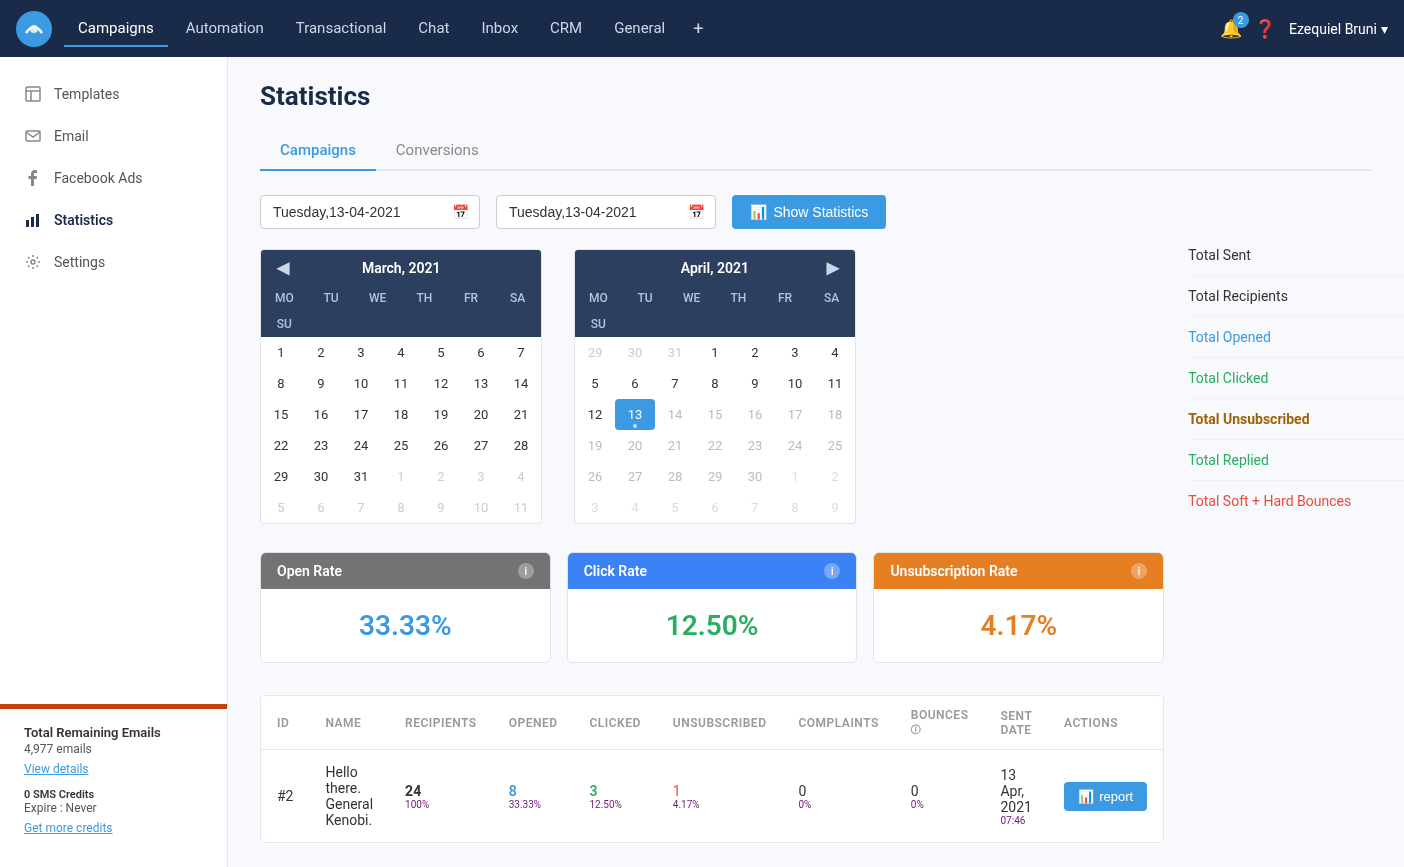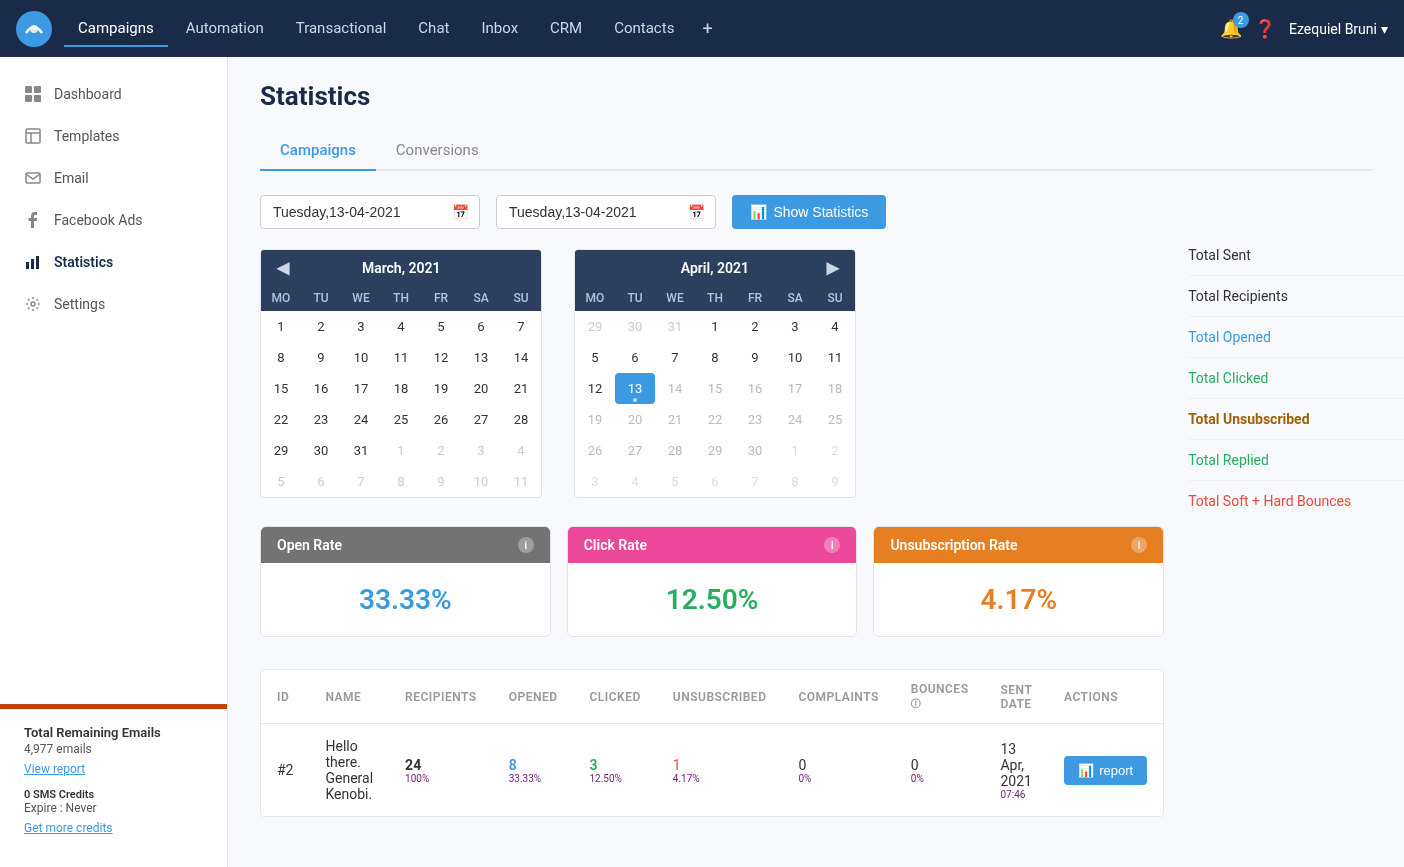--- a/index.html
+++ b/index.html
@@ -49,36 +49,36 @@
     .date-input { border: 1px solid #ccc; border-radius: 4px; padding: 8px 36px 8px 12px; font-size: 14px; color: #333; background: #fff; width: 220px; }
     .date-icon { position: absolute; right: 10px; top: 50%; transform: translateY(-50%); color: #888; cursor: pointer; }
     .show-stats-btn { background: #3b9ae1; color: #fff; border: none; border-radius: 4px; padding: 9px 18px; font-size: 14px; cursor: pointer; display: flex; align-items: center; gap: 6px; white-space: nowrap; }
 
     
     .calendars-row { display: flex; gap: 32px; margin-bottom: 28px; }
     .calendar { background: #fff; border: 1px solid #e0e3ea; border-radius: 4px; overflow: hidden; }
     .cal-header { background: #2d3f5e; color: #fff; display: flex; align-items: center; justify-content: space-between; padding: 8px 12px; font-size: 14px; font-weight: 600; }
     .cal-nav { cursor: pointer; color: #cdd6e8; font-size: 16px; padding: 0 4px; }
     .cal-grid { padding: 0; }
-    .cal-weekdays { display: grid; grid-template-columns: repeat(7, 1fr); background: #2d3f5e; }
+    .cal-weekdays { display: grid; grid-template-columns: repeat(6, 1fr); background: #2d3f5e; }
     .cal-wd { text-align: center; padding: 6px 0; font-size: 12px; color: #afc4d8; font-weight: 500; }
     .cal-days { display: grid; grid-template-columns: repeat(7, 1fr); }
     .cal-day { text-align: center; padding: 8px 4px; font-size: 13px; color: #333; cursor: pointer; min-width: 40px; }
     .cal-day.other-month { color: #ccc; }
     .cal-day.selected { background: #3b9ae1; color: #fff; border-radius: 4px; }
     .stats-row { display: flex; justify-content: space-between; align-items: center; padding: 12px 0; border-bottom: 1px solid #f0f0f0; font-size: 14px; }
     .stats-row:last-child { border-bottom: none; }
     .stats-label { color: #333; }
 
     
     .rate-boxes { display: flex; gap: 16px; margin-bottom: 32px; }
     .rate-box { flex: 1; border: 1px solid #e0e3ea; border-radius: 6px; overflow: hidden; }
     .rate-box-header { display: flex; align-items: center; justify-content: space-between; padding: 10px 16px; color: #fff; font-size: 14px; font-weight: 600; }
     .rate-box-header.blue { background: #737373; }
-    .rate-box-header.green { background: #ec4899; }
+    .rate-box-header.green { background: #3b82f6; }
     .rate-box-header.orange { background: #e67e22; }
     .rate-box-body { padding: 20px 16px; text-align: center; font-size: 28px; font-weight: 600; background: #fff; }
     .rate-box-body.blue { color: #3b9ae1; }
     .rate-box-body.green { color: #27ae60; }
     .rate-box-body.orange { color: #e67e22; }
     .info-icon { width: 16px; height: 16px; border-radius: 50%; background: rgba(255,255,255,0.3); display: inline-flex; align-items: center; justify-content: center; font-size: 10px; cursor: pointer; }
 
     
     .section-header { display: flex; justify-content: space-between; align-items: center; margin-bottom: 12px; }
     .section-title { font-size: 20px; font-weight: 700; color: #1a2b4a; }
@@ -106,50 +106,39 @@
       <circle cx="18" cy="18" r="4" fill="#fff" opacity="0.8"></circle>
     </svg>
   </div>
   <div class="topnav-items">
     <span class="topnav-item active">Campaigns</span>
     <span class="topnav-item">Automation</span>
     <span class="topnav-item">Transactional</span>
     <span class="topnav-item">Chat</span>
     <span class="topnav-item">Inbox</span>
     <span class="topnav-item">CRM</span>
-    <span class="topnav-item">Contacts</span>
+    <span class="topnav-item">General</span>
     <span class="topnav-plus">+</span>
   </div>
   <div class="topnav-right">
     <div class="topnav-bell">
       🔔
       <span class="topnav-badge">2</span>
     </div>
     <span class="topnav-help">❓</span>
     <span class="topnav-user">
       <span>Ezequiel Bruni</span>
       <span>▾</span>
     </span>
   </div>
 </nav>
 
 <div class="layout">
 
   <aside class="sidebar">
-    <div class="sidebar-item">
-      <span class="sidebar-icon">
-        <svg width="16" height="16" viewBox="0 0 16 16" fill="#888">
-            <rect x="0" y="0" width="7" height="7" rx="1"></rect>
-            <rect x="9" y="0" width="7" height="7" rx="1"></rect>
-            <rect x="0" y="9" width="7" height="7" rx="1"></rect>
-            <rect x="9" y="9" width="7" height="7" rx="1"></rect>
-          </svg>
-      </span>
-      <span>Dashboard</span>
-    </div>
     <div class="sidebar-item">
       <span class="sidebar-icon">
         <svg width="16" height="16" viewBox="0 0 16 16" fill="none" stroke="#888" stroke-width="1.5">
             <rect x="1" y="1" width="14" height="14" rx="1"></rect>
             <line x1="1" y1="5" x2="15" y2="5"></line>
             <line x1="6" y1="5" x2="6" y2="15"></line>
           </svg>
       </span>
       <span>Templates</span>
     </div>
@@ -186,21 +175,21 @@
             <circle cx="8" cy="8" r="2"></circle>
             <path d="M8 1v2M8 13v2M1 8h2M13 8h2M3.05 3.05l1.42 1.42M11.53 11.53l1.42 1.42M3.05 12.95l1.42-1.42M11.53 4.47l1.42-1.42"></path>
           </svg>
       </span>
       <span>Settings</span>
     </div>
 
     <div class="sidebar-bottom">
       <div class="sidebar-remaining-title">Total Remaining Emails</div>
       <div class="sidebar-remaining-count">4,977 emails</div>
-      <a class="sidebar-link">View report</a>
+      <a class="sidebar-link">View details</a>
       <div class="sidebar-sms">0 SMS Credits</div>
       <div class="sidebar-sms-expire">Expire : Never</div>
       <a class="sidebar-link">Get more credits</a>
     </div>
   </aside>
 
   <main class="main">
     <h1 class="page-title">Statistics</h1>
 
     <div class="tabs">

